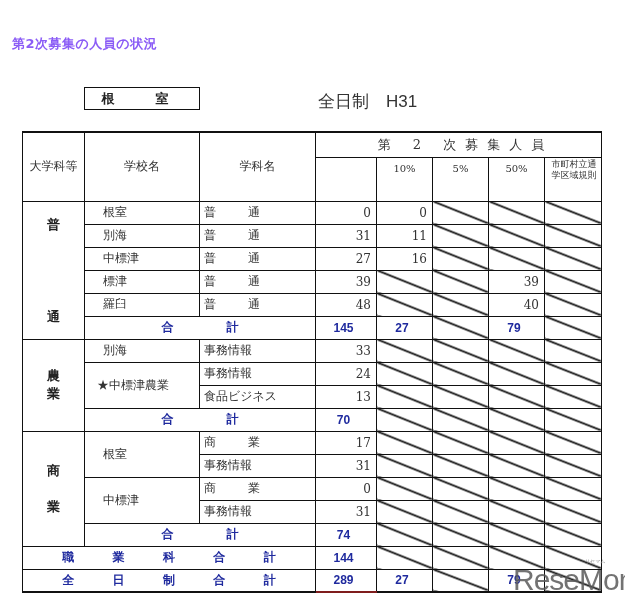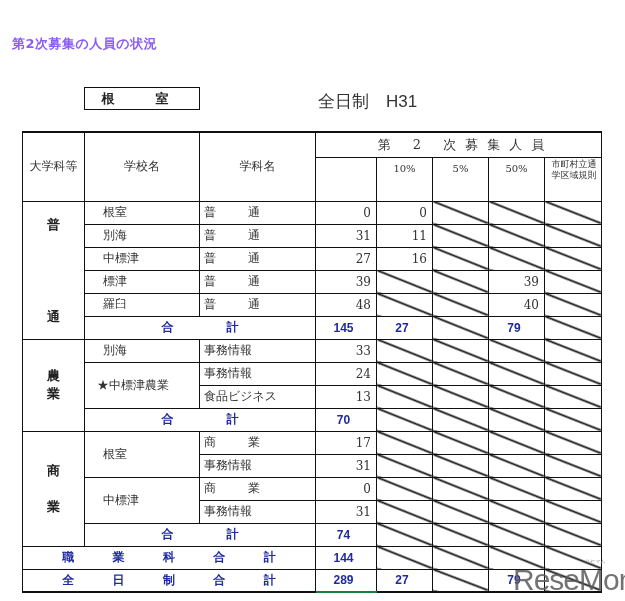--- a/index.html
+++ b/index.html
@@ -287,21 +287,21 @@
   <tr style="height:23px">
     <td colspan="3" class="total-label" style="border-bottom:2px solid #111;">
       <div class="grand-spread">
         <span>全</span>
             <span>日</span>
             <span>制</span>
             <span>合</span>
             <span>計</span>
       </div>
     </td>
-    <td class="num-total" style="border-bottom:2px solid #15803d;">289</td>
+    <td class="num-total" style="border-bottom:2px solid #7f1d1d;">289</td>
     <td class="num-total" style="border-bottom:2px solid #111;">27</td>
     <td class="slash" style="border-bottom:2px solid #111;"></td>
     <td class="num-total" style="border-bottom:2px solid #111;">79</td>
     <td class="slash" style="border-bottom:2px solid #111;"></td>
   </tr>
 </tbody>
   </table>
 
 <div class="watermark">ReseMom</div>
 <div class="watermark-sub">リセマム</div>

